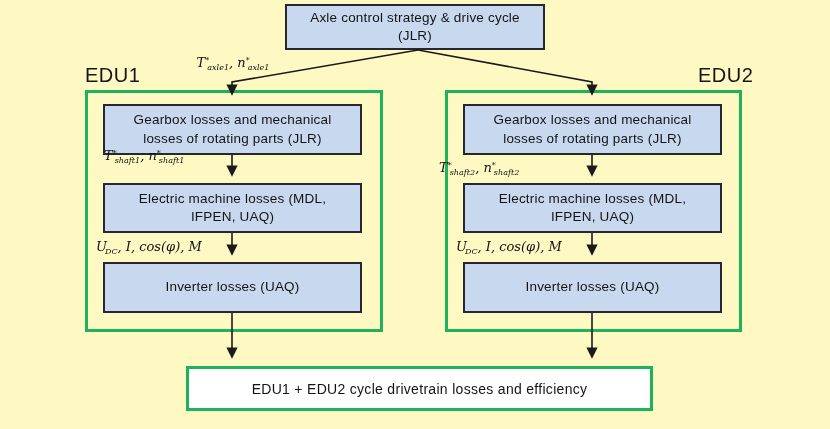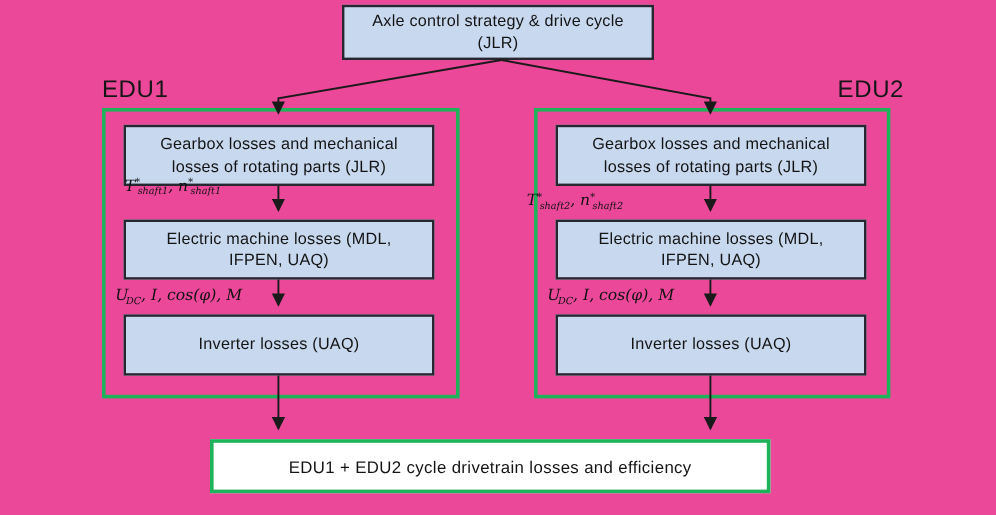--- a/index.html
+++ b/index.html
@@ -1,17 +1,17 @@
 <!DOCTYPE html>
 <html style="--box-fill: #c8d8ef; --box-border: #27272f; --green: #1eb35b;"><head>
 <meta charset="utf-8">
 <style>
   html,body{margin:0;padding:0;background:#fff;}
   .canvas{
-    position:relative;width:830px;height:429px;background:#ec4899;
+    position:relative;width:830px;height:429px;background:#fef9c3;
     font-family:"Liberation Sans",sans-serif;color:#141414;overflow:hidden;
   }
   .bluebox{
     position:absolute;box-sizing:border-box;
     background:var(--box-fill,#c8d8ef);
     border:2px solid var(--box-border,#27272f);
     display:flex;align-items:center;justify-content:center;text-align:center;
     font-size:13.5px;line-height:1.35;padding:2px 10px;letter-spacing:.2px;
   }
   .greencontainer{
@@ -40,20 +40,21 @@
 
 <div class="canvas">
 
   <div class="bluebox" style="left:285px;top:4px;width:260px;height:46px;">
     <span>Axle control strategy &amp; drive cycle (JLR)</span>
   </div>
 
   <div class="edulabel" style="left:85px;top:64px;">EDU1</div>
   <div class="edulabel" style="left:698px;top:64px;width:44px;text-align:left;">EDU2</div>
 
+  <div class="mathlabel" style="left:123px;top:55px;width:220px;text-align:center;">T<sup>*</sup><sub>axle1</sub>, n<sup>*</sup><sub>axle1</sub></div>
 
   <div class="greencontainer" style="left:85px;top:90px;width:298px;height:242px;"></div>
   <div class="bluebox" style="left:103px;top:104px;width:259px;height:51px;">
     <span>Gearbox losses and mechanical losses of rotating parts (JLR)</span>
   </div>
   <div class="mathlabel" style="left:104px;top:148px;">T<sup>*</sup><sub>shaft1</sub>, n<sup>*</sup><sub>shaft1</sub></div>
   <div class="bluebox" style="left:103px;top:183px;width:259px;height:50px;">
     <span>Electric machine losses (MDL, IFPEN, UAQ)</span>
   </div>
   <div class="mathlabel" style="left:96px;top:239px;">U<sub>DC</sub>, I, cos(φ), M</div>
@@ -67,21 +68,21 @@
   </div>
   <div class="mathlabel" style="left:439px;top:160px;">T<sup>*</sup><sub>shaft2</sub>, n<sup>*</sup><sub>shaft2</sub></div>
   <div class="bluebox" style="left:463px;top:183px;width:259px;height:50px;">
     <span>Electric machine losses (MDL, IFPEN, UAQ)</span>
   </div>
   <div class="mathlabel" style="left:456px;top:239px;">U<sub>DC</sub>, I, cos(φ), M</div>
   <div class="bluebox" style="left:463px;top:262px;width:259px;height:51px;">
     <span>Inverter losses (UAQ)</span>
   </div>
 
-  <div class="greenbox" style="left:175px;top:366px;width:467px;height:45px;">
+  <div class="greenbox" style="left:186px;top:366px;width:467px;height:45px;">
     <span>EDU1 + EDU2 cycle drivetrain losses and efficiency</span>
   </div>
 
   <svg class="arrows" width="830" height="429" viewBox="0 0 830 429">
     <defs>
       <marker id="ah" viewBox="0 0 10 10" refX="8.5" refY="5" markerWidth="7" markerHeight="7" orient="auto">
         <path d="M0,0 L10,5 L0,10 z" fill="#1a1a1a"></path>
       </marker>
     </defs>
     <g stroke="#1a1a1a" stroke-width="1.6" fill="none">

